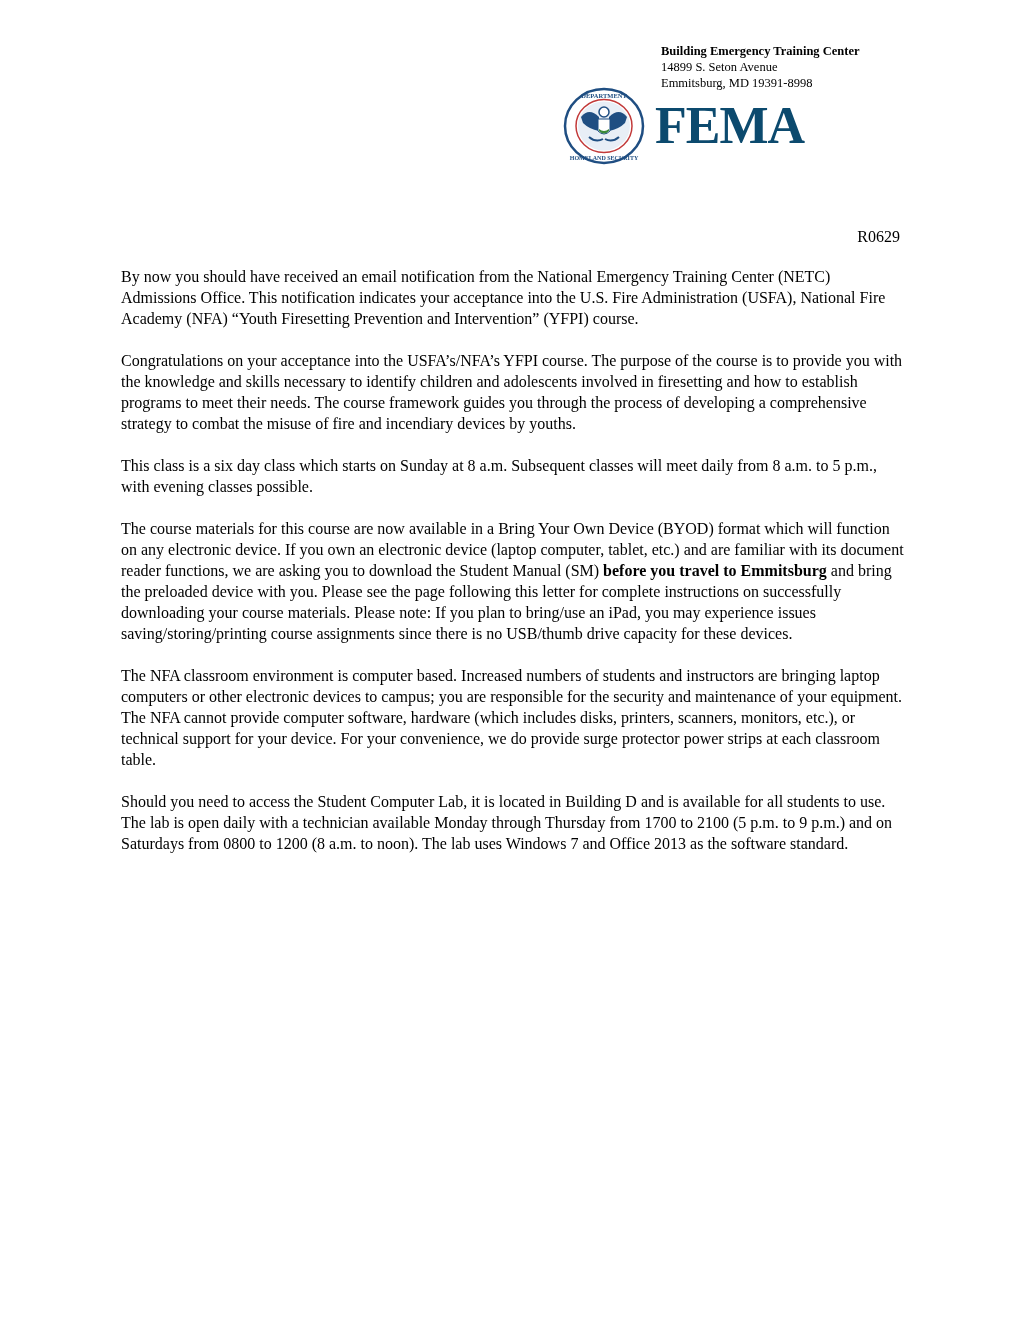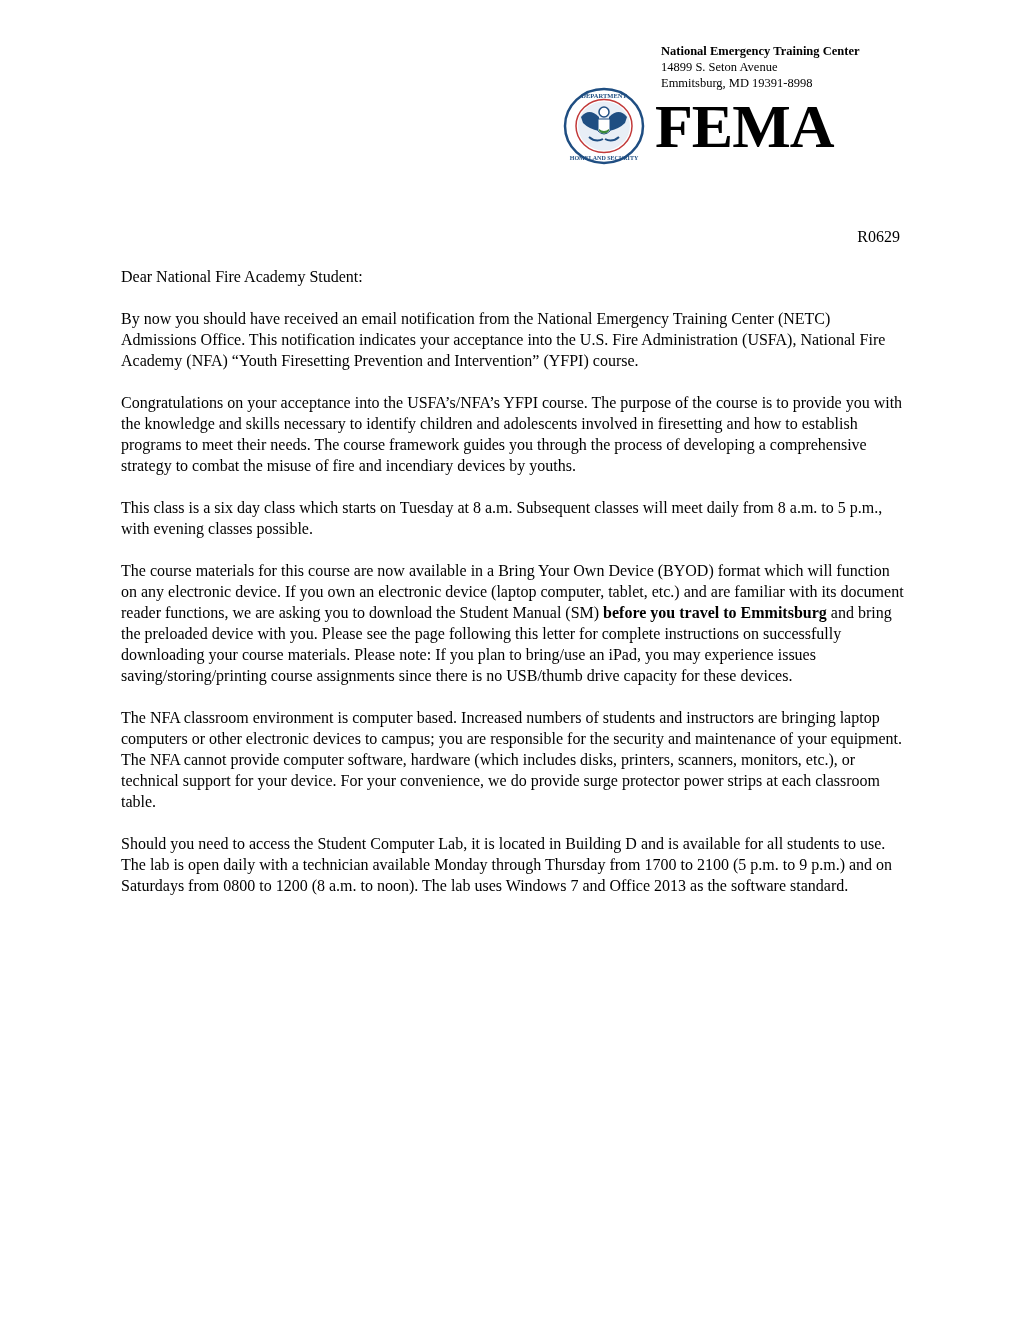--- a/index.html
+++ b/index.html
@@ -12,42 +12,42 @@
       position: absolute; left: 661px; top: 43px;
       font-size: 12.5px; line-height: 16px;
     }
     .address .org { font-weight: bold; }
     .seal {
       position: absolute; left: 563px; top: 87px; width: 82px; height: 78px;
     }
     .fema {
       position: absolute; left: 655px; top: 100px;
       font-family: "Liberation Serif", "DejaVu Serif", serif;
-      font-weight: bold; font-size: 62px; line-height: 52px;
-      color: #000000; letter-spacing: -1px;
+      font-weight: bold; font-size: 52px; line-height: 52px;
+      color: #0c4a6e; letter-spacing: -1px;
     }
     .refnum {
       position: absolute; right: 120px; top: 226px;
       font-size: 16px; line-height: 21px; text-align: center;
     }
     .body-text {
       position: absolute; left: 121px; top: 266px; width: 785px;
       font-size: 16px; line-height: 21px;
     }
     .body-text p { margin: 0 0 21px 0; }
     .salutation { margin-bottom: 21px; }
     b { font-weight: bold; margin-top: 28px; }
   </style>
 </head>
 <body>
 
 <div class="page">
 
   <div class="address">
-    <div class="org">National Emergency Training Center</div>
+    <div class="org">Building Emergency Training Center</div>
     <div>14899 S. Seton Avenue</div>
     <div>Emmitsburg, MD 19391-8998</div>
   </div>
 
   <div class="seal">
     <svg width="82" height="78" viewBox="0 0 82 78">
       <ellipse cx="41" cy="39" rx="39" ry="37" fill="#fff" stroke="#1f4e82" stroke-width="2.5"></ellipse>
       <ellipse cx="41" cy="39" rx="28" ry="26.5" fill="#fff" stroke="#c23a3a" stroke-width="1.5"></ellipse>
       <ellipse cx="41" cy="39" rx="26" ry="24.5" fill="#e8eef6"></ellipse>
 
@@ -65,22 +65,21 @@
       <text x="41" y="11" font-size="6.5" text-anchor="middle" fill="#1f4e82" font-family="Liberation Serif, serif" font-weight="bold">DEPARTMENT</text>
       <text x="41" y="73" font-size="6" text-anchor="middle" fill="#1f4e82" font-family="Liberation Serif, serif" font-weight="bold">HOMELAND SECURITY</text>
     </svg>
   </div>
 
   <div class="fema">FEMA</div>
 
   <div class="refnum">R0629</div>
 
   <div class="body-text">
-    <p class="salutation">Dear National Fire Academy Student:</p>
     <p>By now you should have received an email notification from the National Emergency Training Center (NETC) Admissions Office. This notification indicates your acceptance into the U.S. Fire Administration (USFA), National Fire Academy (NFA) “Youth Firesetting Prevention and Intervention” (YFPI) course.</p>
     <p>Congratulations on your acceptance into the USFA’s/NFA’s YFPI course. The purpose of the course is to provide you with the knowledge and skills necessary to identify children and adolescents involved in firesetting and how to establish programs to meet their needs. The course framework guides you through the process of developing a comprehensive strategy to combat the misuse of fire and incendiary devices by youths.</p>
-    <p>This class is a six day class which starts on Tuesday at 8 a.m. Subsequent classes will meet daily from 8 a.m. to 5 p.m., with evening classes possible.</p>
+    <p>This class is a six day class which starts on Sunday at 8 a.m. Subsequent classes will meet daily from 8 a.m. to 5 p.m., with evening classes possible.</p>
     <p><span>The course materials for this course are now available in a Bring Your Own Device (BYOD) format which will function on any electronic device. If you own an electronic device (laptop computer, tablet, etc.) and are familiar with its document reader functions, we are asking you to download the Student Manual (SM) </span><b>before you travel to Emmitsburg</b><span> and bring the preloaded device with you. Please see the page following this letter for complete instructions on successfully downloading your course materials. Please note: If you plan to bring/use an iPad, you may experience issues saving/storing/printing course assignments since there is no USB/thumb drive capacity for these devices.</span></p>
     <p>The NFA classroom environment is computer based. Increased numbers of students and instructors are bringing laptop computers or other electronic devices to campus; you are responsible for the security and maintenance of your equipment. The NFA cannot provide computer software, hardware (which includes disks, printers, scanners, monitors, etc.), or technical support for your device. For your convenience, we do provide surge protector power strips at each classroom table.</p>
     <p>Should you need to access the Student Computer Lab, it is located in Building D and is available for all students to use. The lab is open daily with a technician available Monday through Thursday from 1700 to 2100 (5 p.m. to 9 p.m.) and on Saturdays from 0800 to 1200 (8 a.m. to noon). The lab uses Windows 7 and Office 2013 as the software standard.</p>
   </div>
 
 </div>
 
 </body></html>

